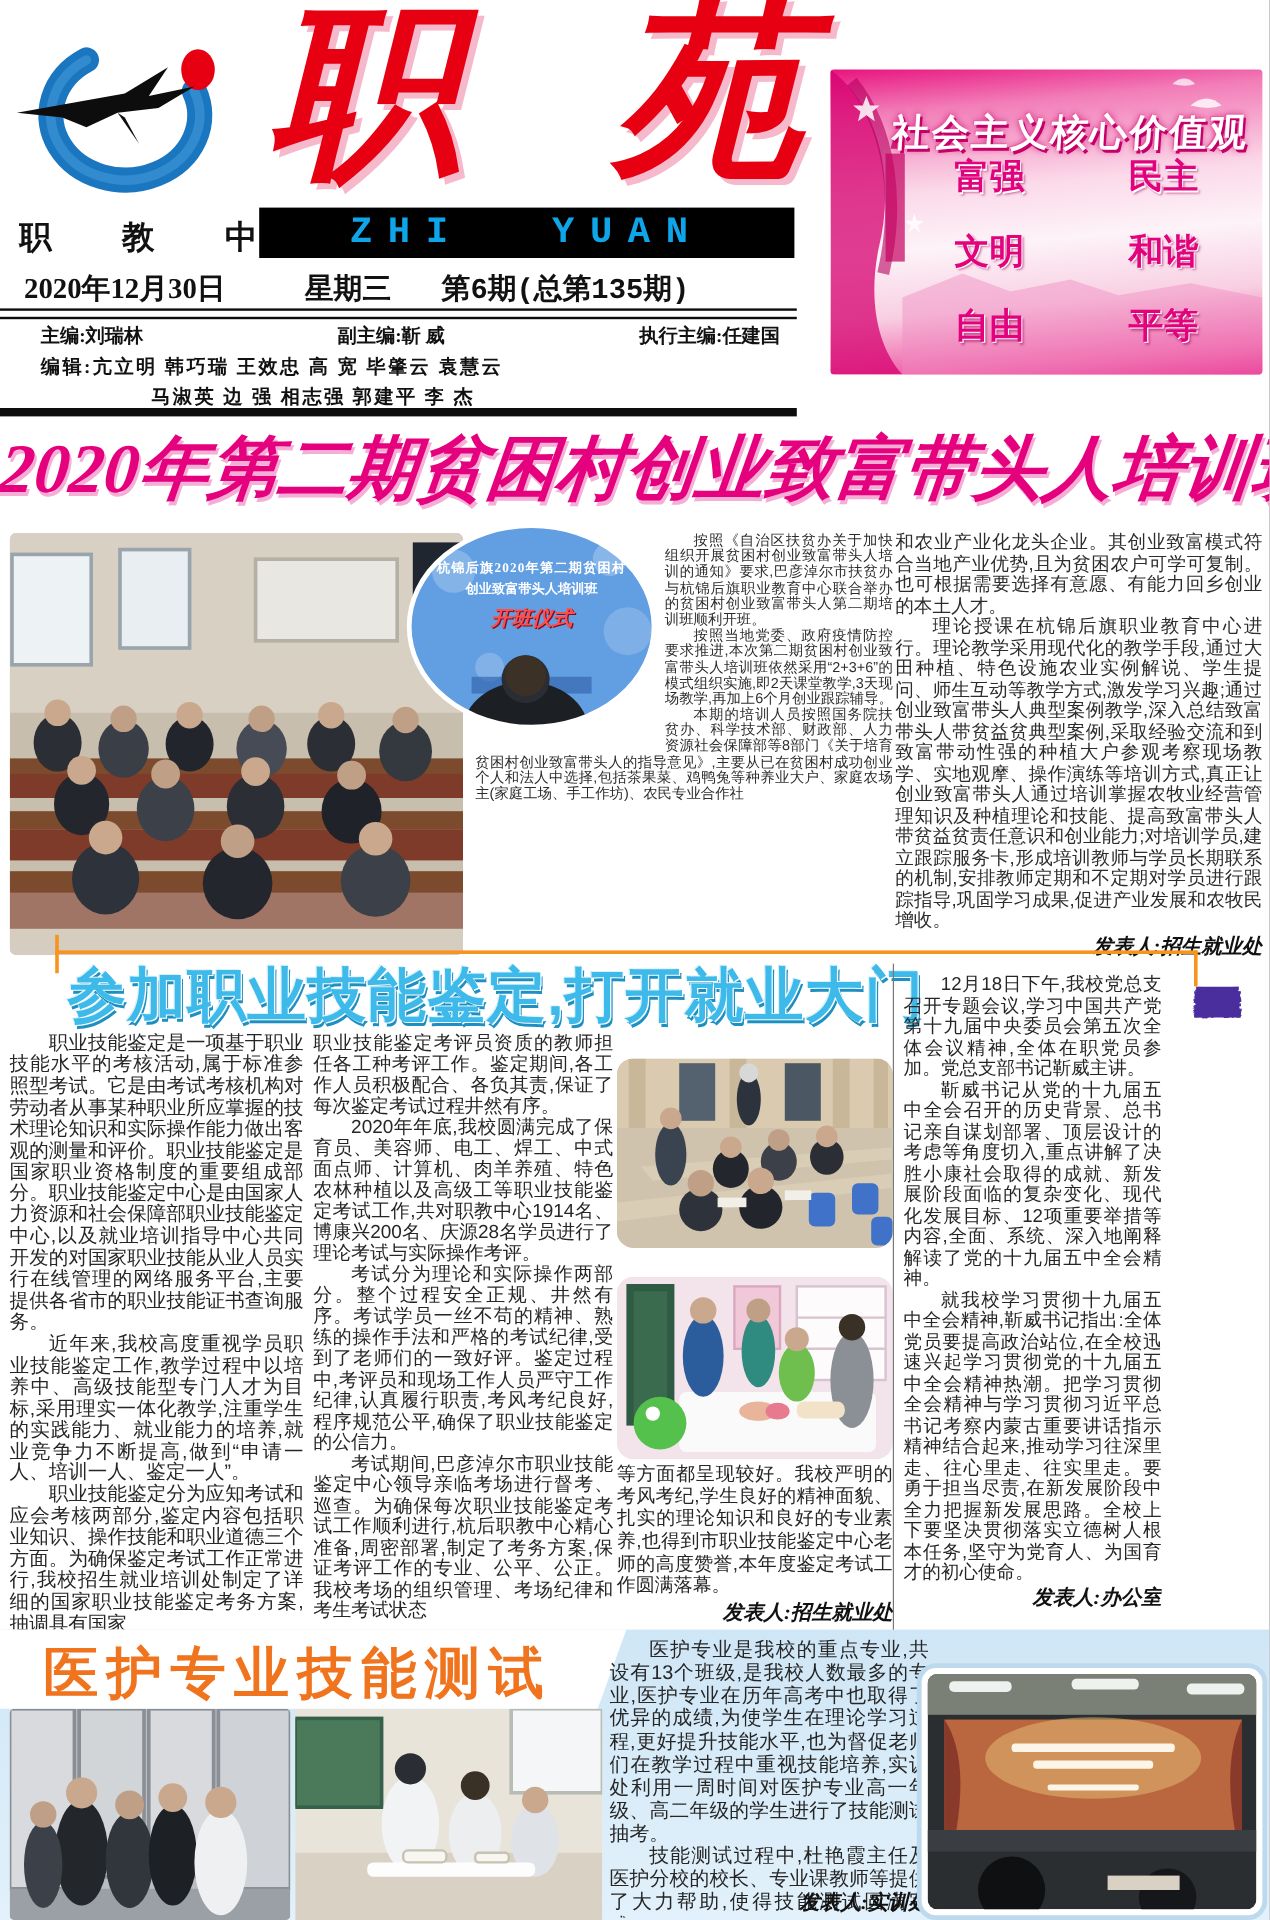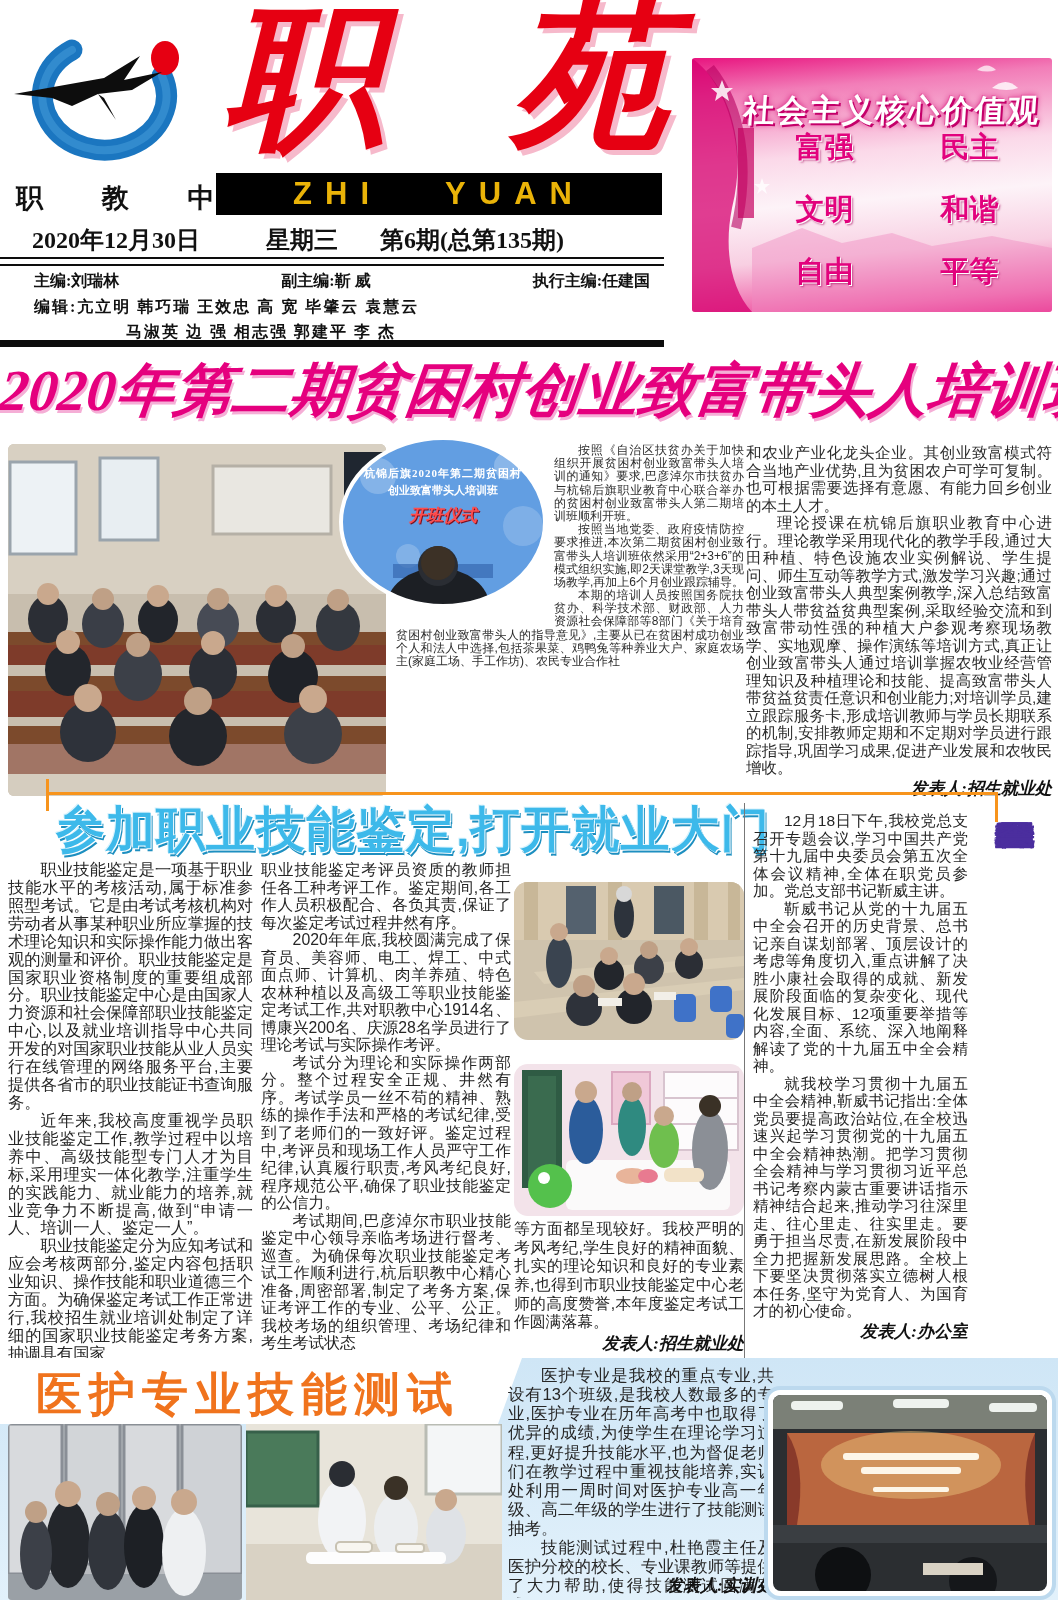--- a/index.html
+++ b/index.html
@@ -7,26 +7,26 @@
         font-family:"Liberation Sans",sans-serif;color:#262626;}
   .abs{position:absolute;}
 
   
   .logo{left:12px;top:28px;width:190px;height:150px;}
   .title-cn{left:225px;top:-18px;width:445px;height:190px;display:flex;justify-content:space-between;
             font-family:"Liberation Serif",serif;font-weight:bold;font-size:158px;line-height:190px;
             color:#e60012;text-shadow:5px 5px 0 #f6b9cb,1px 1px 0 #ffe3ec;font-style:italic;}
   .org-name{left:16px;top:180px;font-size:27px;font-weight:bold;letter-spacing:26px;color:#111;
             font-family:"Liberation Serif",serif;}
-  .pinyin-bar{left:216px;top:173px;width:446px;height:42px;background:#000;color:#eab308;
-              display:flex;align-items:center;justify-content:center;font-family:Liberation Sans, sans-serif;
+  .pinyin-bar{left:216px;top:173px;width:446px;height:42px;background:#000;color:#0ea5e9;
+              display:flex;align-items:center;justify-content:center;font-family:Liberation Mono, monospace;
               font-weight:bold;font-size:31px;letter-spacing:13px;word-spacing:42px;}
-  .dateline{left:32px;top:224px;width:648px;font-size:24px;font-weight:bold;color:#111;
+  .dateline{left:20px;top:224px;width:648px;font-size:24px;font-weight:bold;color:#111;
             font-family:"Liberation Serif",serif;display:flex;}
-  .dateline .wd{margin-left:66px;} .dateline .iss{margin-left:42px;}
+  .dateline .wd{margin-left:66px;} .dateline .iss{margin-left:42px;font-family:Liberation Mono, monospace;}
   .rule-double{left:0;top:257px;width:664px;height:5px;border-top:2px solid #0d0d0d;border-bottom:2px solid #0d0d0d;}
   .editors{left:34px;top:268px;width:616px;font-family:"Liberation Serif",serif;font-weight:bold;
            font-size:16px;line-height:25px;color:#111;}
   .editors .r1{display:flex;justify-content:space-between;}
   .editors .r3{padding-left:92px;letter-spacing:2px;}
   .editors .r2{letter-spacing:2px;margin-top:1px;}
   .rule-thick{left:0;top:340px;width:664px;height:7px;background:#0d0d0d;}
 
   
   .values-box{left:692px;top:58px;width:360px;height:254px;overflow:hidden;border-radius:3px;

